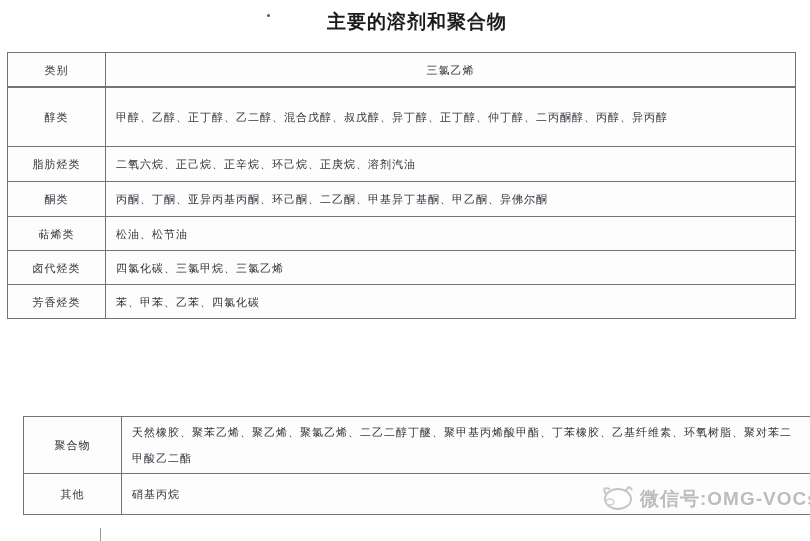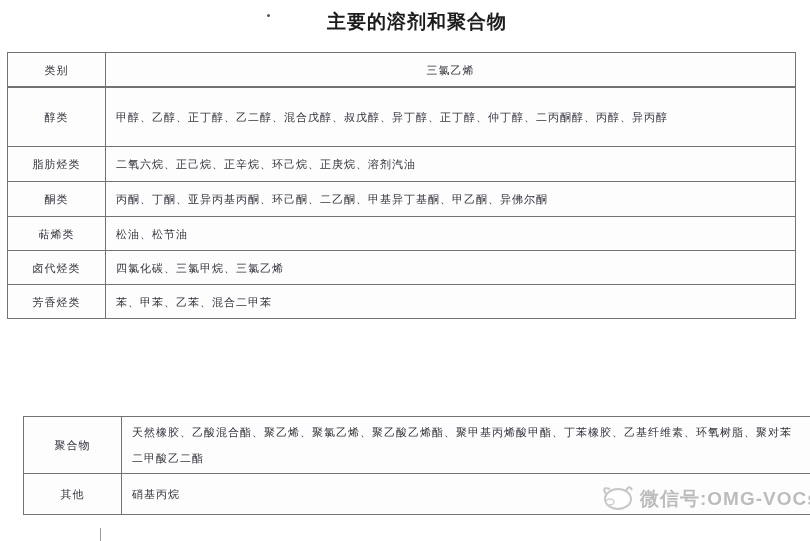--- a/index.html
+++ b/index.html
@@ -93,30 +93,30 @@
     <tr class="h33">
       <td class="cat">萜烯类</td>
       <td class="comp">松油、松节油</td>
     </tr>
     <tr class="h33">
       <td class="cat">卤代烃类</td>
       <td class="comp">四氯化碳、三氯甲烷、三氯乙烯</td>
     </tr>
     <tr class="h33">
       <td class="cat">芳香烃类</td>
-      <td class="comp">苯、甲苯、乙苯、混合二甲苯</td>
+      <td class="comp">苯、甲苯、乙苯、四氯化碳</td>
     </tr>
   </tbody>
 </table>
 
 <table class="solvents t2">
   <tbody>
     <tr class="h55">
       <td class="cat">聚合物</td>
-      <td class="comp">天然橡胶、乙酸混合酯、聚乙烯、聚氯乙烯、聚乙酸乙烯酯、聚甲基丙烯酸甲酯、丁苯橡胶、乙基纤维素、环氧树脂、聚对苯二甲酸乙二酯</td>
+      <td class="comp">天然橡胶、聚苯乙烯、聚乙烯、聚氯乙烯、二乙二醇丁醚、聚甲基丙烯酸甲酯、丁苯橡胶、乙基纤维素、环氧树脂、聚对苯二甲酸乙二酯</td>
     </tr>
     <tr class="h40">
       <td class="cat">其他</td>
       <td class="comp">硝基丙烷</td>
     </tr>
   </tbody>
 </table>
 
 <div class="divider-sliver"></div>
 

